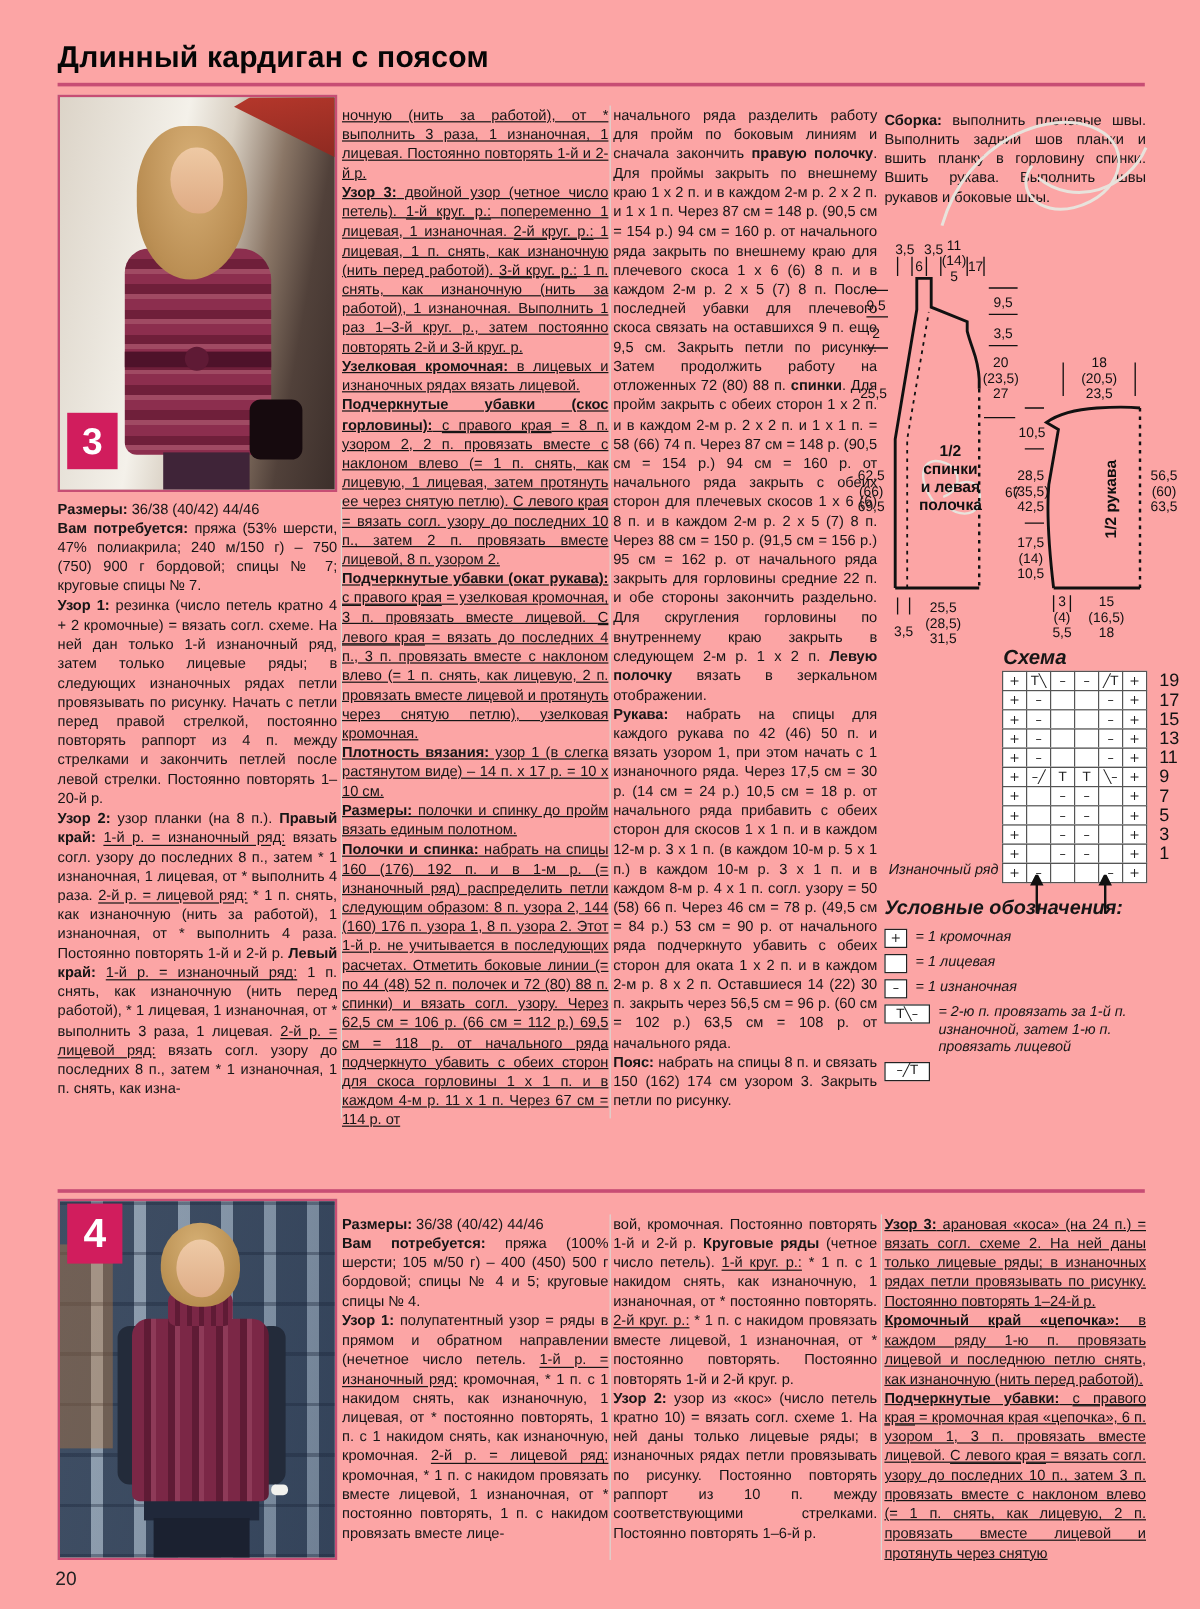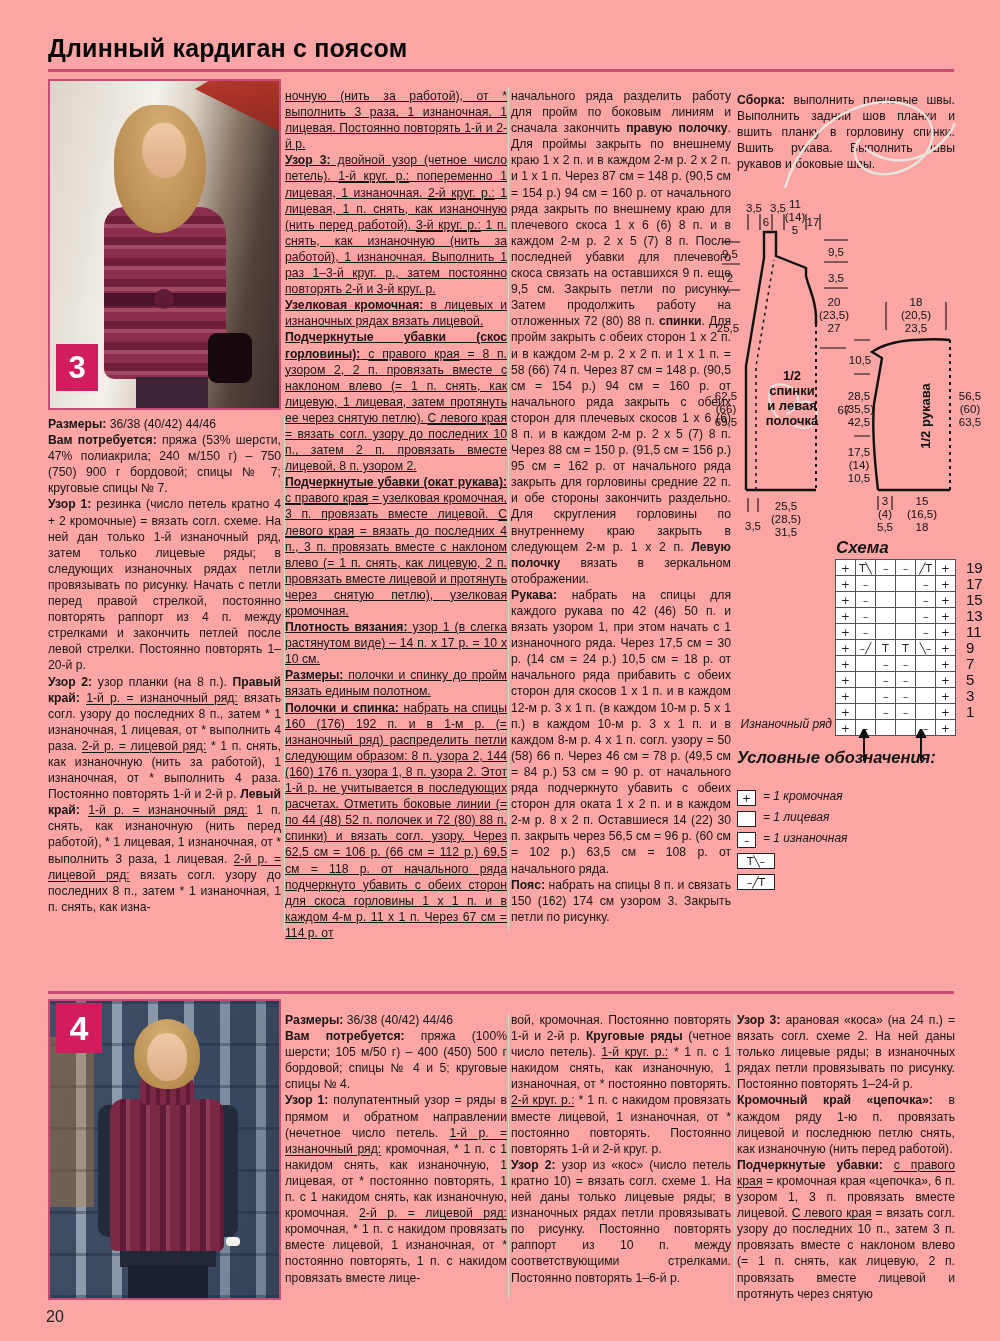--- a/index.html
+++ b/index.html
@@ -57,21 +57,21 @@
   .chart-grid{position:absolute;left:836px;top:560px;}
   .crow{display:flex;}
   .ccell{width:19px;height:15px;border:1px solid #555;margin:-1px 0 0 -1px;display:flex;align-items:center;justify-content:center;
          font-size:10.5px;font-family:"DejaVu Sans",sans-serif;background:#fff;color:#222;}
   .cnum{width:36px;font-size:15px;line-height:15px;padding-left:10px;color:#111;}
   .ws-label{position:absolute;left:726px;top:717px;width:106px;text-align:right;font-size:12px;font-style:italic;}
   .chart-arrows{position:absolute;left:836px;top:729px;}
 
   
   .legend{position:absolute;left:737px;top:748px;width:250px;}
-  .legend-title{font-size:16.5px;font-weight:bold;font-style:italic;margin-bottom:22px;}
+  .legend-title{font-size:16.5px;font-weight:bold;font-style:italic;margin-bottom:6px;}
   .leg-row{display:flex;gap:7px;margin-bottom:4px;font-size:12px;font-style:italic;line-height:14.5px;align-items:flex-start;}
   .leg-sym{flex:0 0 auto;width:17px;height:14px;border:1.6px solid #222;display:flex;align-items:center;justify-content:center;
            font-size:10.5px;font-style:normal;font-family:"DejaVu Sans",sans-serif;margin-top:1px;background:#fff;}
   .leg-sym.wide{width:36px;}
   .leg-text{flex:1;}
 </style>
 </head>
 <body>
 
 <div class="page">
@@ -333,20 +333,21 @@
         <div class="leg-row">
           <span class="leg-sym"></span>
           <span class="leg-text">= 1 лицевая</span>
         </div>
         <div class="leg-row">
           <span class="leg-sym">–</span>
           <span class="leg-text">= 1 изнаночная</span>
         </div>
         <div class="leg-row">
           <span class="leg-sym wide">Т╲–</span>
+          <span class="leg-text">= 2-ю п. провязать за 1-й п. изнаночной, затем 1-ю п. провязать лицевой</span>
         </div>
         <div class="leg-row">
           <span class="leg-sym wide">–╱Т</span>
         </div>
       </div>
   </div>
 
   <div class="rule" style="left:48px;top:991px;width:906px;"></div>
 
   <div class="photo" style="left:48px;top:999px;width:233px;height:301px;">
@@ -366,21 +367,21 @@
 
   <div class="col" style="left:285px;top:1012px;width:222px;">
       <p class="para"><b>Размеры:</b> 36/38 (40/42) 44/46</p>
       <p class="para"><b>Вам потребуется:</b> пряжа (100% шерсти; 105 м/50 г) – 400 (450) 500 г бордовой; спицы № 4 и 5; круговые спицы № 4.</p>
       <p class="para"><b>Узор 1:</b> полупатентный узор = ряды в прямом и обратном направлении (нечетное число петель. <u>1-й р. = изнаночный ряд:</u> кромочная, * 1 п. с 1 накидом снять, как изнаночную, 1 лицевая, от * постоянно повторять, 1 п. с 1 накидом снять, как изнаночную, кромочная. <u>2-й р. = лицевой ряд:</u> кромочная, * 1 п. с накидом провязать вместе лицевой, 1 изнаночная, от * постоянно повторять, 1 п. с накидом провязать вместе лице-</p>
     </div>
   <div class="col" style="left:511px;top:1012px;width:220px;">
       <p class="para">вой, кромочная. Постоянно повторять 1-й и 2-й р. <b>Круговые ряды</b> (четное число петель). <u>1-й круг. р.:</u> * 1 п. с 1 накидом снять, как изнаночную, 1 изнаночная, от * постоянно повторять. <u>2-й круг. р.:</u> * 1 п. с накидом провязать вместе лицевой, 1 изнаночная, от * постоянно повторять. Постоянно повторять 1-й и 2-й круг. р.</p>
       <p class="para"><b>Узор 2:</b> узор из «кос» (число петель кратно 10) = вязать согл. схеме 1. На ней даны только лицевые ряды; в изнаночных рядах петли провязывать по рисунку. Постоянно повторять раппорт из 10 п. между соответствующими стрелками. Постоянно повторять 1–6-й р.</p>
     </div>
-  <div class="col" style="left:737px;top:1012px;width:218px;">
+  <div class="col" style="left:737px;top:1012px;width:218px;text-decoration:underline;">
       <p class="para"><b>Узор 3:</b> арановая «коса» (на 24 п.) = вязать согл. схеме 2. На ней даны только лицевые ряды; в изнаночных рядах петли провязывать по рисунку. Постоянно повторять 1–24-й р.</p>
       <p class="para"><b>Кромочный край «цепочка»:</b> в каждом ряду 1-ю п. провязать лицевой и последнюю петлю снять, как изнаночную (нить перед работой).</p>
       <p class="para"><b>Подчеркнутые убавки:</b> <u>с правого края</u> = кромочная края «цепочка», 6 п. узором 1, 3 п. провязать вместе лицевой. <u>С левого края</u> = вязать согл. узору до последних 10 п., затем 3 п. провязать вместе с наклоном влево (= 1 п. снять, как лицевую, 2 п. провязать вместе лицевой и протянуть через снятую</p>
     </div>
 
   <div class="vsep" style="left:508px;top:1012px;height:288px;"></div>
   <div class="vsep" style="left:734px;top:1012px;height:288px;"></div>
 
   <div class="pageno">20</div>
 </div>

